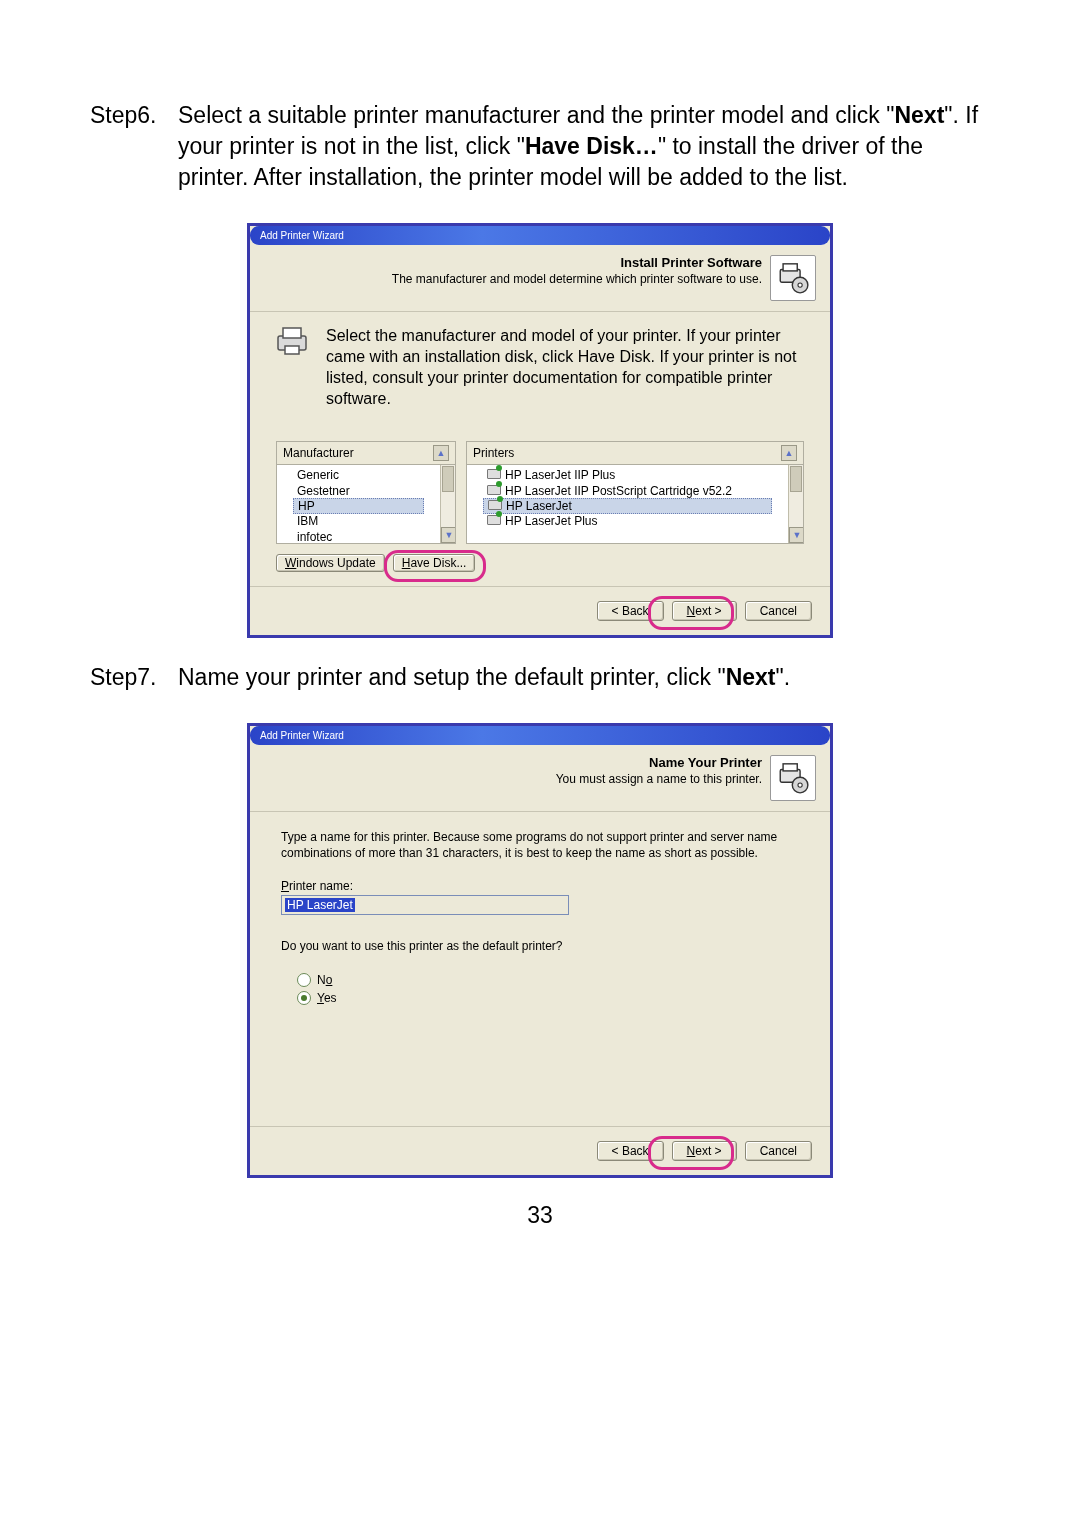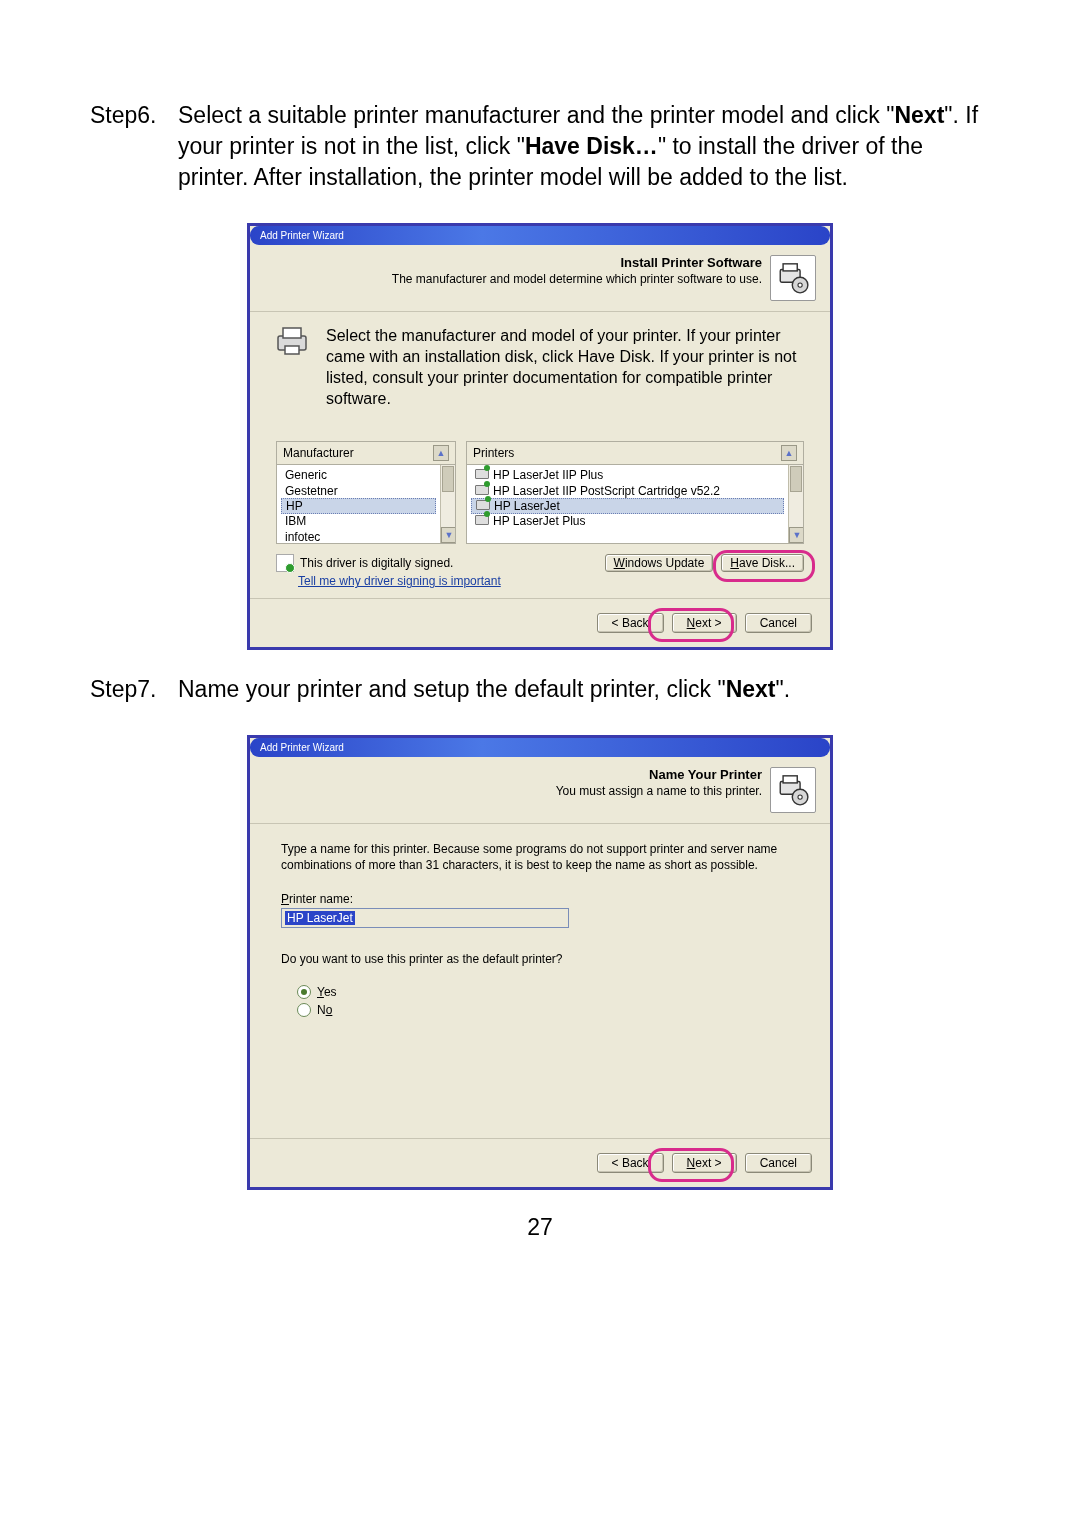--- a/index.html
+++ b/index.html
@@ -130,21 +130,21 @@
     border: 1px solid #b0aea0;
     border-top: none;
     background: #fff;
     height: 78px;
     overflow: hidden;
     position: relative;
     display:flex;
   }
   .list-items {
     flex:1;
-    padding: 2px 0;
+    padding: 2px 12px;
   }
   .list-item {
     padding: 1px 8px;
     font-size: 12px;
     white-space: nowrap;
     display:flex;
     align-items:center;
     gap:4px;
   }
   .list-item.selected {
@@ -381,29 +381,20 @@
               </div>
             <div class="list-scroll">
               <div class="thumb"></div>
               <span class="scroll-down">▼</span>
             </div>
           </div>
         </div>
       </div>
 
       <div class="sign-row">
-        <div class="sign-left">
-          <div class="checked">
-            <span class="sigicon"></span>
-            <span>This driver is digitally signed.</span>
-          </div>
-          <div style="margin-top:2px; padding-left:22px;">
-            <span class="link">Tell me why driver signing is important</span>
-          </div>
-        </div>
         <div class="sign-right annot">
           <button class="btn small"><span class="u">W</span><span id="wu-rest">indows Update</span></button>
           <button class="btn small"><span class="u">H</span><span id="hd-rest">ave Disk...</span></button>
           <span class="ring-pink" style="left:108px; top:-4px; width:96px; height:26px;"></span>
         </div>
       </div>
     </div>
     <div class="wiz-footer annot">
       <button class="btn"><span>&lt; Back</span></button>
       <button class="btn"><span class="u">N</span><span id="w1-next-rest">ext &gt;</span></button>
@@ -439,34 +430,34 @@
     </div>
     <div class="wiz-body name-body" style="padding-left:31px; padding-right:40px; min-height:290px;">
       <div class="para">Type a name for this printer. Because some programs do not support printer and server name combinations of more than 31 characters, it is best to keep the name as short as possible.</div>
       <div class="lbl"><span class="u">P</span><span id="pn-rest">rinter name:</span></div>
       <div class="txt-input">
         <span class="sel">HP LaserJet</span>
       </div>
       <div class="para" style="margin-top:24px;">Do you want to use this printer as the default printer?</div>
       <div class="radios">
         <div class="radio-row">
+          <span class="radio" id="radio-no"></span>
+          <span>N<span class="u">o</span></span>
+        </div>
+        <div class="radio-row">
           <span class="radio on" id="radio-yes">
               <span class="dot"></span>
             </span>
           <span><span class="u">Y</span><span id="yes-rest">es</span></span>
-        </div>
-        <div class="radio-row">
-          <span class="radio" id="radio-no"></span>
-          <span>N<span class="u">o</span></span>
         </div>
       </div>
     </div>
     <div class="wiz-footer annot">
       <button class="btn"><span>&lt; Back</span></button>
       <button class="btn"><span class="u">N</span><span id="w2-next-rest">ext &gt;</span></button>
       <button class="btn"><span>Cancel</span></button>
       <span class="ring-pink" style="right:96px; top:9px; width:80px; height:28px;"></span>
     </div>
   </div>
 
-  <div class="page-number">27</div>
+  <div class="page-number">33</div>
 
 </div>
 
 </body></html>

